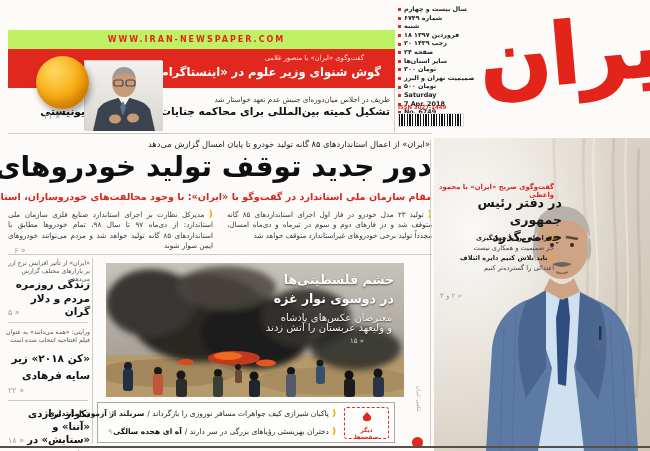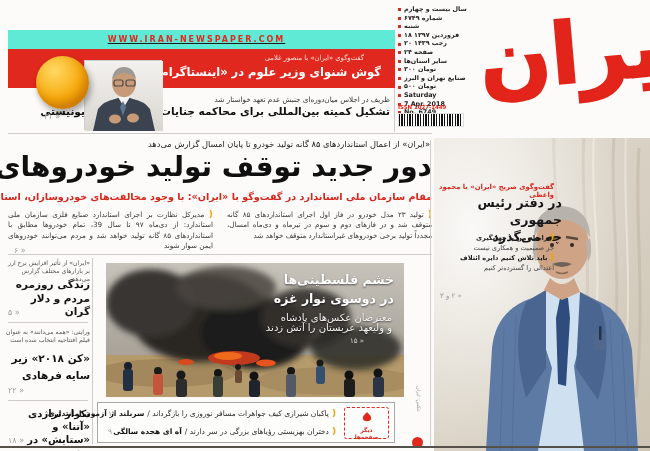--- a/index.html
+++ b/index.html
@@ -23,21 +23,21 @@
   .info-line .sq { width:3px; height:3px; background:#e0281e; flex:0 0 auto; }
   .info-line .t { font-size:6.4px; line-height:7.4px; font-weight:bold; color:#222; white-space:nowrap; }
   .issn { left:398px; top:104px; font-size:5.4px; font-weight:bold; color:#e0281e; line-height:6px; }
   .barcode { left:398px; top:113px; width:66px; height:14px;
     background:repeating-linear-gradient(90deg,#111 0 1px,#fff 1px 2px,#111 2px 4px,#fff 4px 5px,#111 5px 6px,#fff 6px 8px);
     border:1px solid #ddd; }
   .vline { width:1px; background:#cfccc8; }
   .hline { height:1px; background:#cfccc8; }
 
   
-  .gray-bar { left:8px; top:30px; width:387px; height:26px; background:#5eead4;text-decoration:underline; }
+  .gray-bar { left:8px; top:30px; width:387px; height:26px; background:#bef264; }
   .gray-bar .site { display:block; text-align:center; padding:5px 10px 0 0; color:#e0281e;
     font-size:8px; font-weight:bold; letter-spacing:2px; }
   .red-bar { left:8px; top:49px; width:387px; height:39px; background:#e0281e; z-index:1; }
   .red-bar .k { direction:rtl; text-align:right; padding:5px 31px 0 0; color:#ffe3de; font-size:6.8px; }
   .red-bar .h { direction:rtl; display:flex; align-items:center; padding:3px 14px 0 0; gap:16px; }
   .red-bar .h .txt { color:#fff; font-size:11.5px; font-weight:bold; white-space:nowrap; }
   .red-bar .h .pg { color:#fff; font-size:9px; direction:rtl; }
   .ball { left:36px; top:56px; width:53px; height:53px; border-radius:50%; z-index:3;
     background:radial-gradient(circle at 35% 28%, #ffd964, #f7a90c 55%, #df8a00 90%);
     box-shadow:2px 4px 6px rgba(0,0,0,.35), inset -4px -6px 10px rgba(150,70,0,.35); }
@@ -129,21 +129,21 @@
     <div class="info-line">
         <span class="sq"></span>
         <span class="t">سایر استان‌ها</span>
       </div>
     <div class="info-line">
         <span class="sq"></span>
         <span class="t">۳۰۰ تومان</span>
       </div>
     <div class="info-line">
         <span class="sq"></span>
-        <span class="t">صنایع تهران و البرز</span>
+        <span class="t">صمیمیت تهران و البرز</span>
       </div>
     <div class="info-line">
         <span class="sq"></span>
         <span class="t">۵۰۰ تومان</span>
       </div>
     <div class="info-line">
         <span class="sq"></span>
         <span class="t">Saturday</span>
       </div>
     <div class="info-line">
@@ -196,21 +196,21 @@
   <div class="abs zarif-headline">تشکیل کمیته بین‌المللی برای محاکمه جنایات اخیر رژیم صهیونیستی</div>
   <div class="abs pgref" style="left:44px; top:112px;">« ۲۱</div>
 
   <div class="abs hline" style="left:8px; top:133px; width:424px;"></div>
 
   <div class="abs lead-kicker">«ایران» از اعمال استانداردهای ۸۵ گانه تولید خودرو تا پایان امسال گزارش می‌دهد</div>
   <div class="abs lead-headline">دور جدید توقف تولید خودروهای غیراستاندارد</div>
   <div class="abs lead-subhead">مقام سازمان ملی استاندارد در گفت‌وگو با «ایران»: با وجود مخالفت‌های خودروسازان، استاندارد ۸۵ گانه اجرایی خواهد شد</div>
   <div class="abs lead-cols">
     <div class="lead-col"><span class="ybul">(</span> <span>تولید ۲۳ مدل خودرو در فاز اول اجرای استانداردهای ۸۵ گانه متوقف شد و در فازهای دوم و سوم در تیرماه و دی‌ماه امسال، مجدداً تولید برخی خودروهای غیراستاندارد متوقف خواهد شد</span></div>
-    <div class="lead-col"><span class="ybul">(</span> <span>مدیرکل نظارت بر اجرای استاندارد صنایع فلزی سازمان ملی استاندارد: از دی‌ماه ۹۷ تا سال 39، تمام خودروها مطابق با استانداردهای ۸۵ گانه تولید خواهد شد و مردم می‌توانند خودروهای ایمن سوار شوند</span></div>
+    <div class="lead-col"><span class="ybul">(</span> <span>مدیرکل نظارت بر اجرای استاندارد صنایع فلزی سازمان ملی استاندارد: از دی‌ماه ۹۷ تا سال ۹۸، تمام خودروها مطابق با استانداردهای ۸۵ گانه تولید خواهد شد و مردم می‌توانند خودروهای ایمن سوار شوند</span></div>
   </div>
   <div class="abs pgref" style="left:14px; top:246px;">« ۶</div>
 
   <div class="abs hline" style="left:8px; top:254px; width:424px;"></div>
   <div class="abs vline" style="left:92px; top:258px; height:186px;"></div>
 
   <div class="abs lc-kicker" style="left:6px; top:259px;">«ایران» از تأثیر افزایش نرخ ارز بر بازارهای مختلف گزارش می‌دهد</div>
   <div class="abs lc-headline" style="left:6px; top:278px; font-size:10.5px; line-height:13.5px;">زندگی روزمره مردم و دلار گران</div>
   <div class="abs pgref" style="left:8px; top:308px;">« ۵</div>
   <div class="abs hline" style="left:8px; top:322px; width:80px;"></div>

